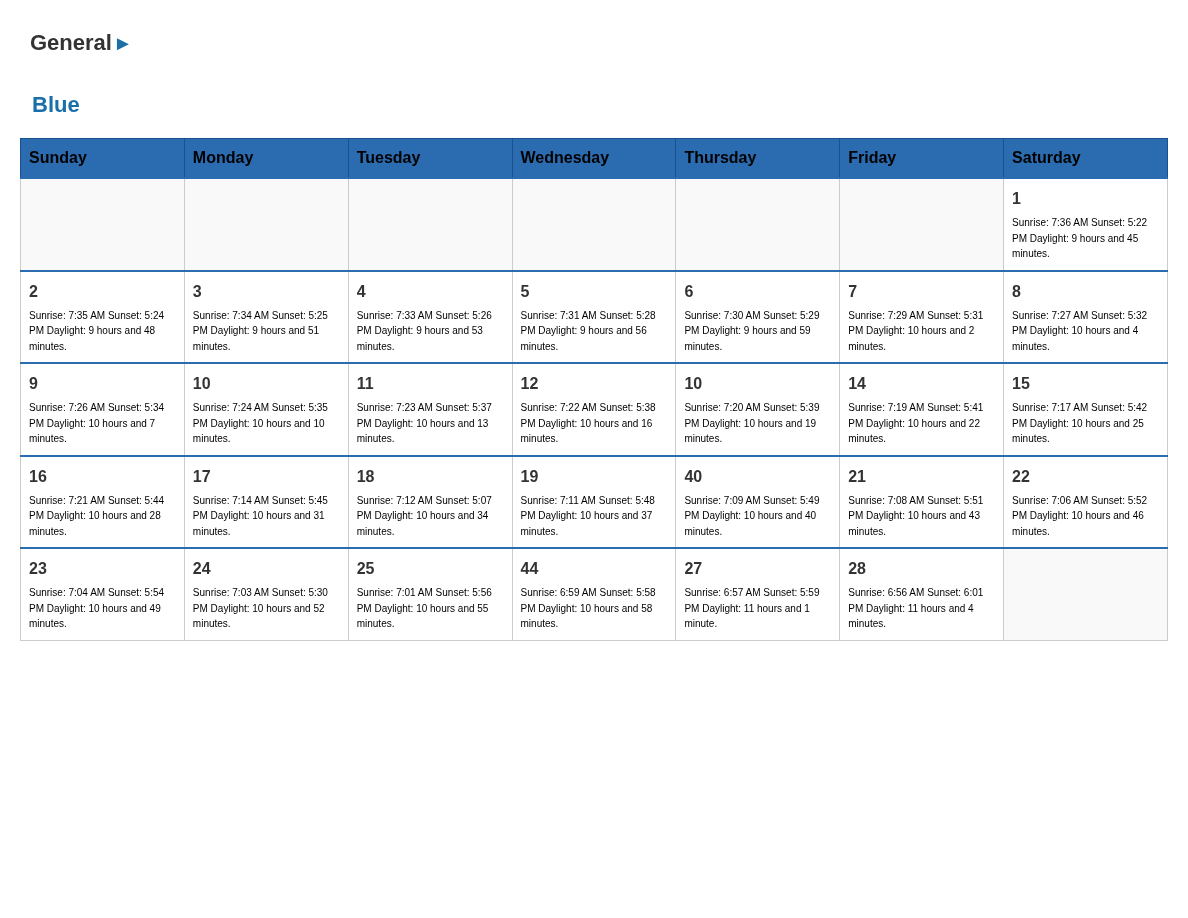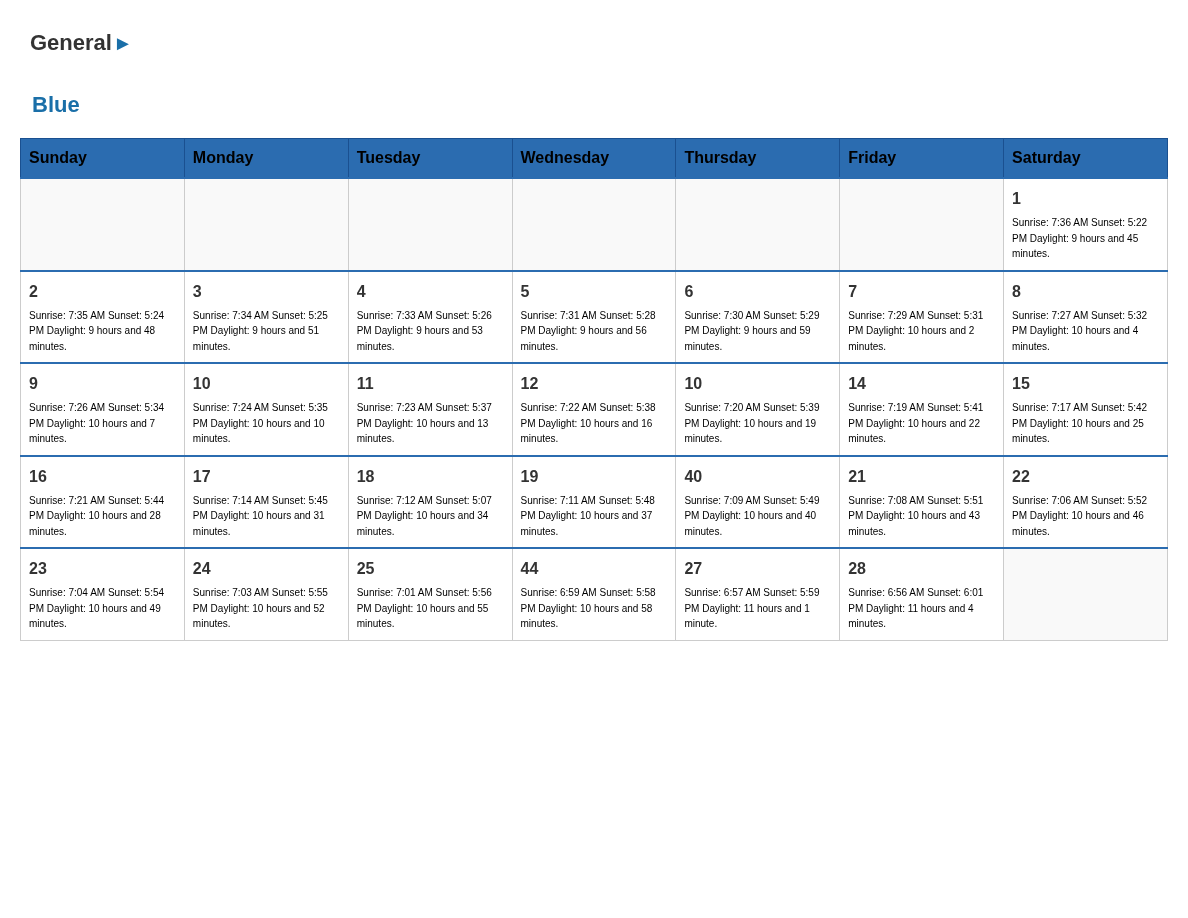--- a/index.html
+++ b/index.html
@@ -267,21 +267,21 @@
       <tr>
         <td>
           <span class="day-number">23</span>
           <div class="day-info">Sunrise: 7:04 AM
 Sunset: 5:54 PM
 Daylight: 10 hours and 49 minutes.</div>
         </td>
         <td>
           <span class="day-number">24</span>
           <div class="day-info">Sunrise: 7:03 AM
-Sunset: 5:55 PM
+Sunset: 5:30 PM
 Daylight: 10 hours and 52 minutes.</div>
         </td>
         <td>
           <span class="day-number">25</span>
           <div class="day-info">Sunrise: 7:01 AM
 Sunset: 5:56 PM
 Daylight: 10 hours and 55 minutes.</div>
         </td>
         <td>
           <span class="day-number">44</span>

